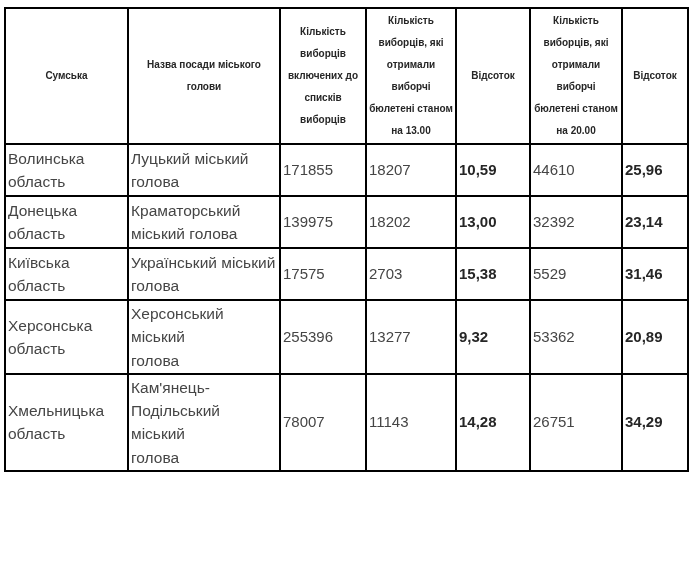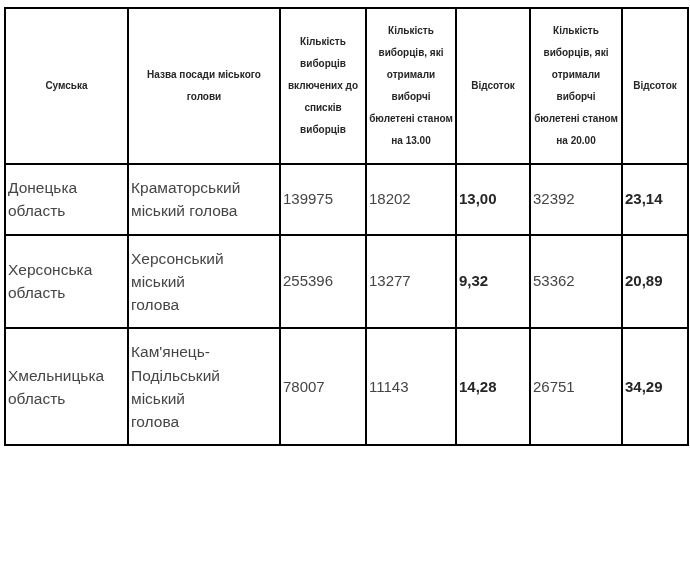--- a/index.html
+++ b/index.html
@@ -20,21 +20,21 @@
   table.turnout{
     border-collapse:collapse;
     table-layout:fixed;
     width:683px;
     margin:7px 0 0 4px;
   }
   .turnout th,
   .turnout td{
     border:2px solid var(--border);
     vertical-align:middle;
-    padding:11px 2px;
+    padding:1px 2px;
     white-space:pre-line;
     overflow:hidden;
   }
   .turnout th{
     font-size:10px;
     font-weight:bold;
     line-height:2.2;
     color:var(--text-bold);
     height:115px;
   }
@@ -82,29 +82,50 @@
       <th>Кількість
 виборців, які
 отримали виборчі
 бюлетені станом
 на 20.00</th>
       <th>Відсоток</th>
     </tr>
   </thead>
   <tbody>
     <tr class="data-row">
+      <td>Волинська
+область</td>
+      <td>Луцький міський
+голова</td>
+      <td class="num">171855</td>
+      <td class="num">18207</td>
+      <td class="pct">10,59</td>
+      <td class="num">44610</td>
+      <td class="pct">25,96</td>
+    </tr>
+    <tr class="data-row">
       <td>Донецька
 область</td>
       <td>Краматорський
 міський голова</td>
       <td class="num">139975</td>
       <td class="num">18202</td>
       <td class="pct">13,00</td>
       <td class="num">32392</td>
       <td class="pct">23,14</td>
+    </tr>
+    <tr class="data-row">
+      <td>Київська область</td>
+      <td>Український міський
+голова</td>
+      <td class="num">17575</td>
+      <td class="num">2703</td>
+      <td class="pct">15,38</td>
+      <td class="num">5529</td>
+      <td class="pct">31,46</td>
     </tr>
     <tr class="data-row">
       <td>Херсонська
 область</td>
       <td>Херсонський міський
 голова</td>
       <td class="num">255396</td>
       <td class="num">13277</td>
       <td class="pct">9,32</td>
       <td class="num">53362</td>

